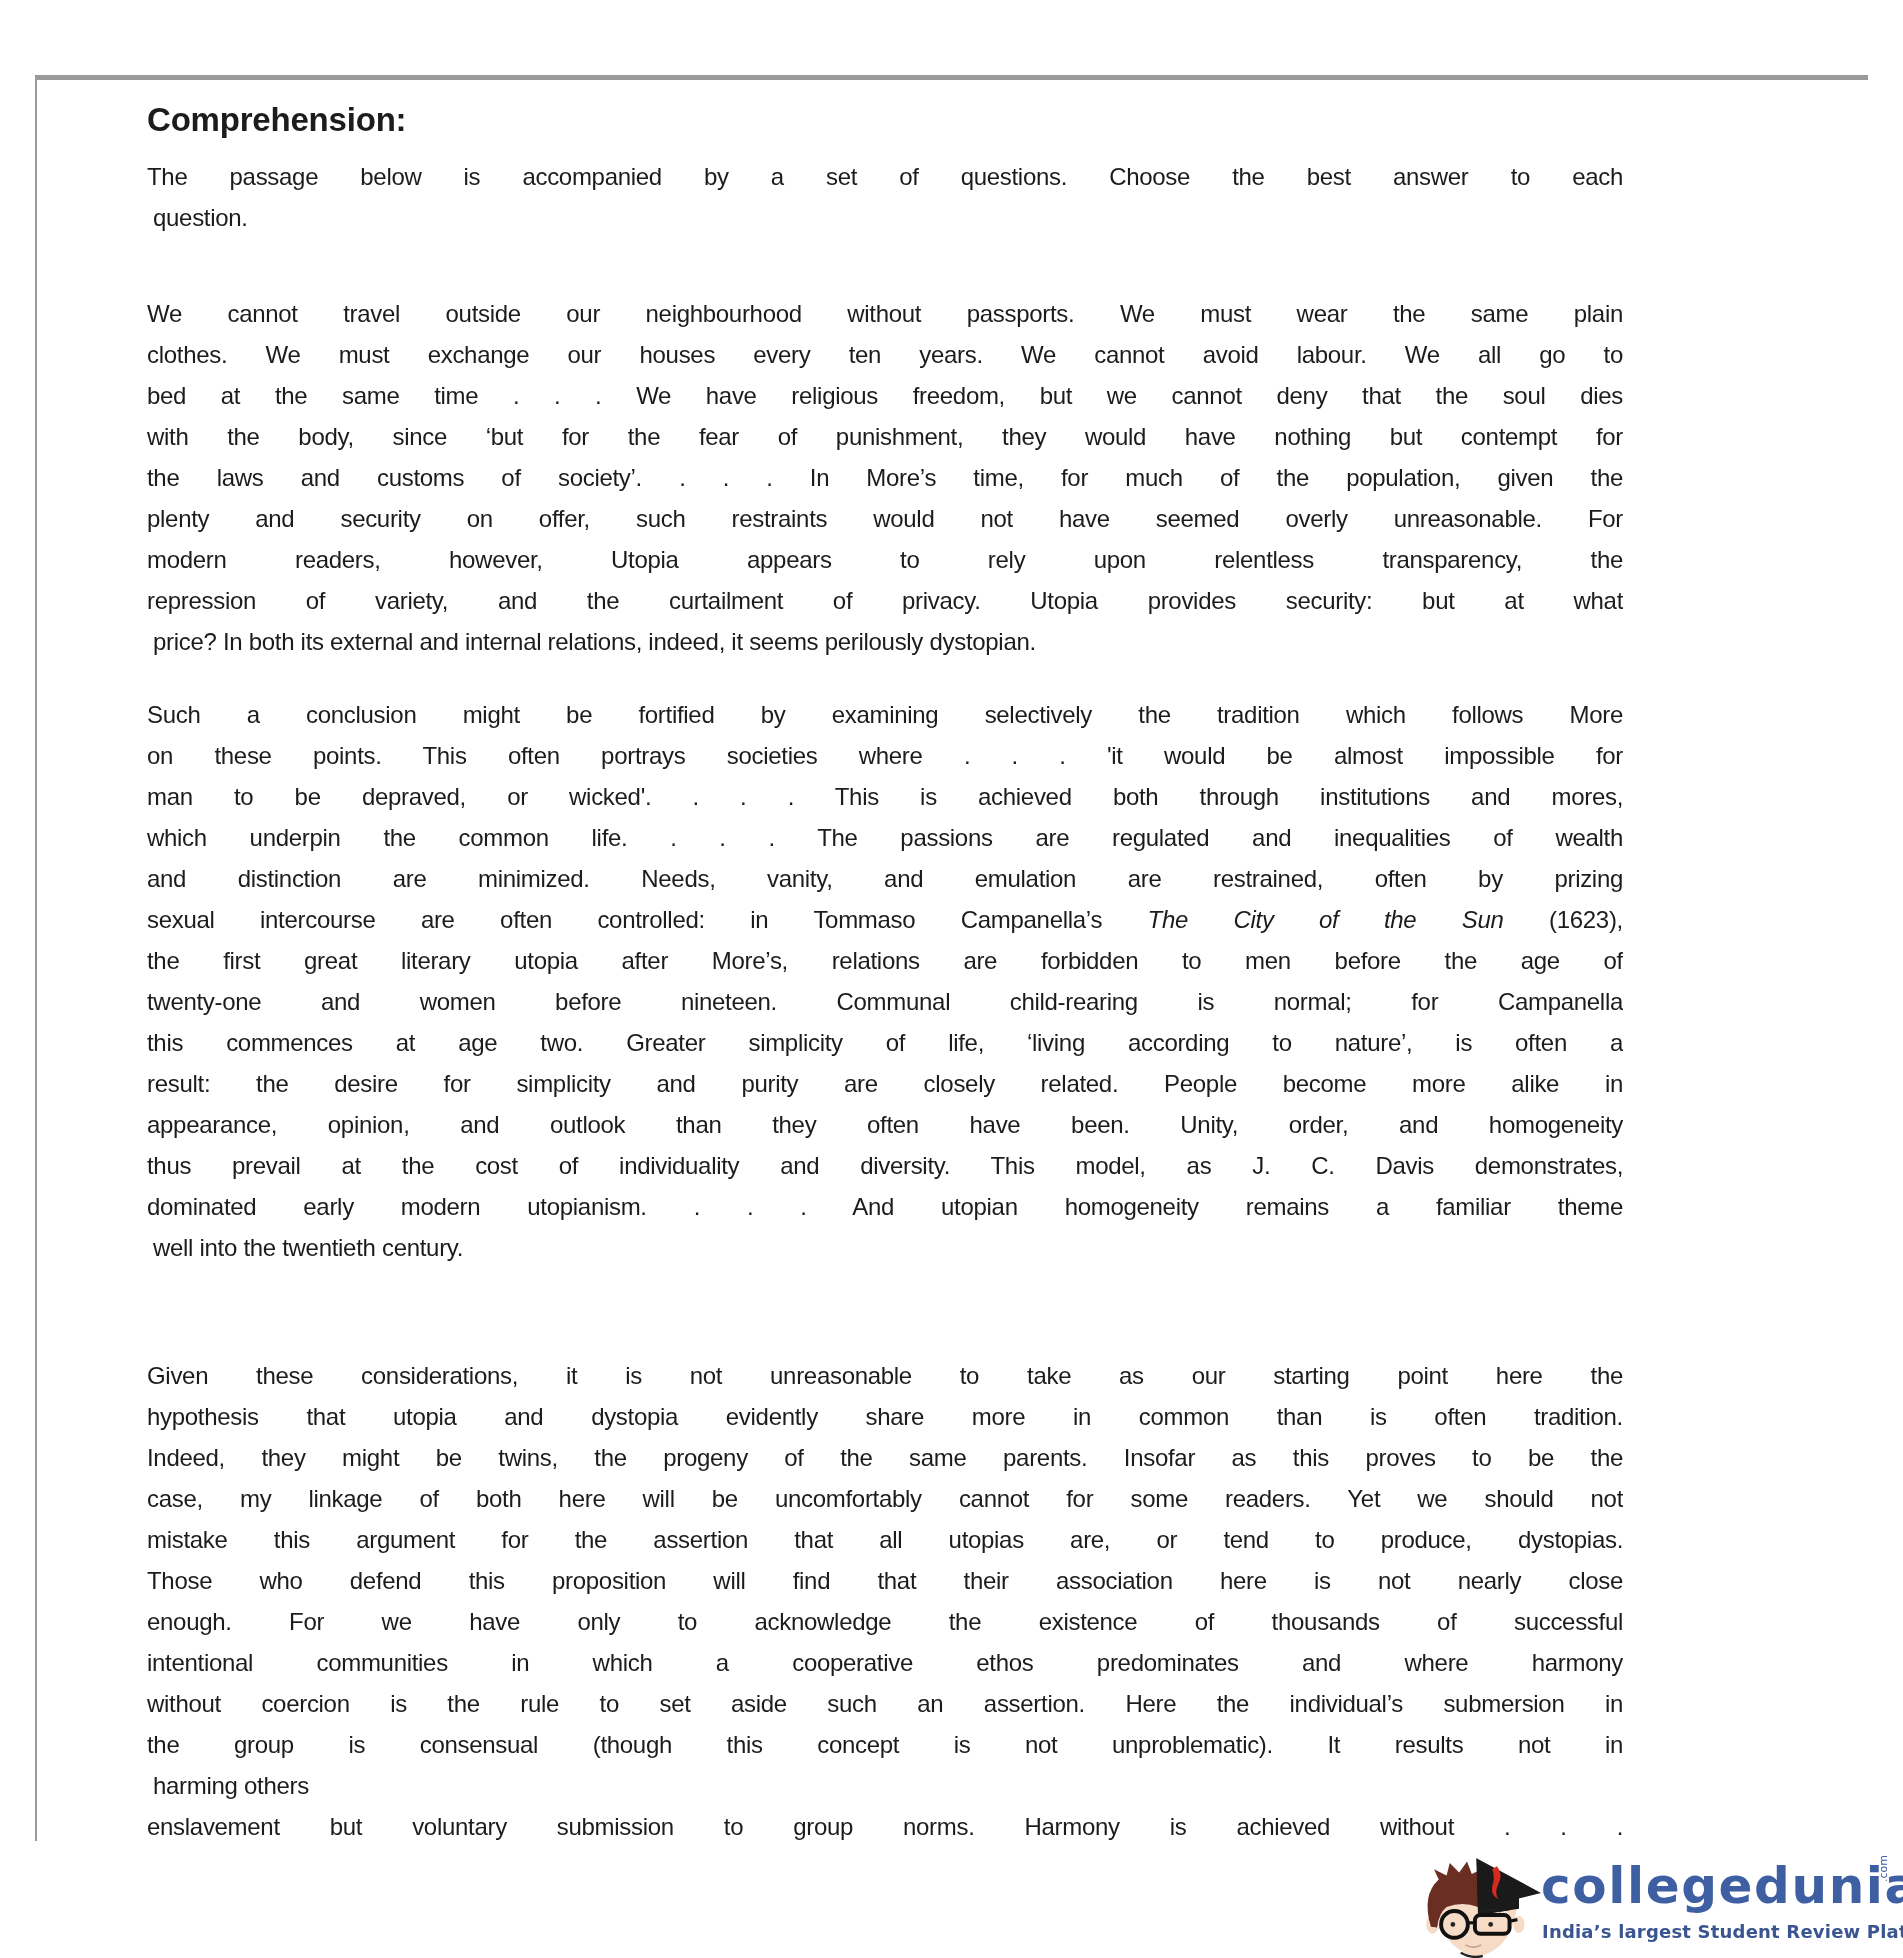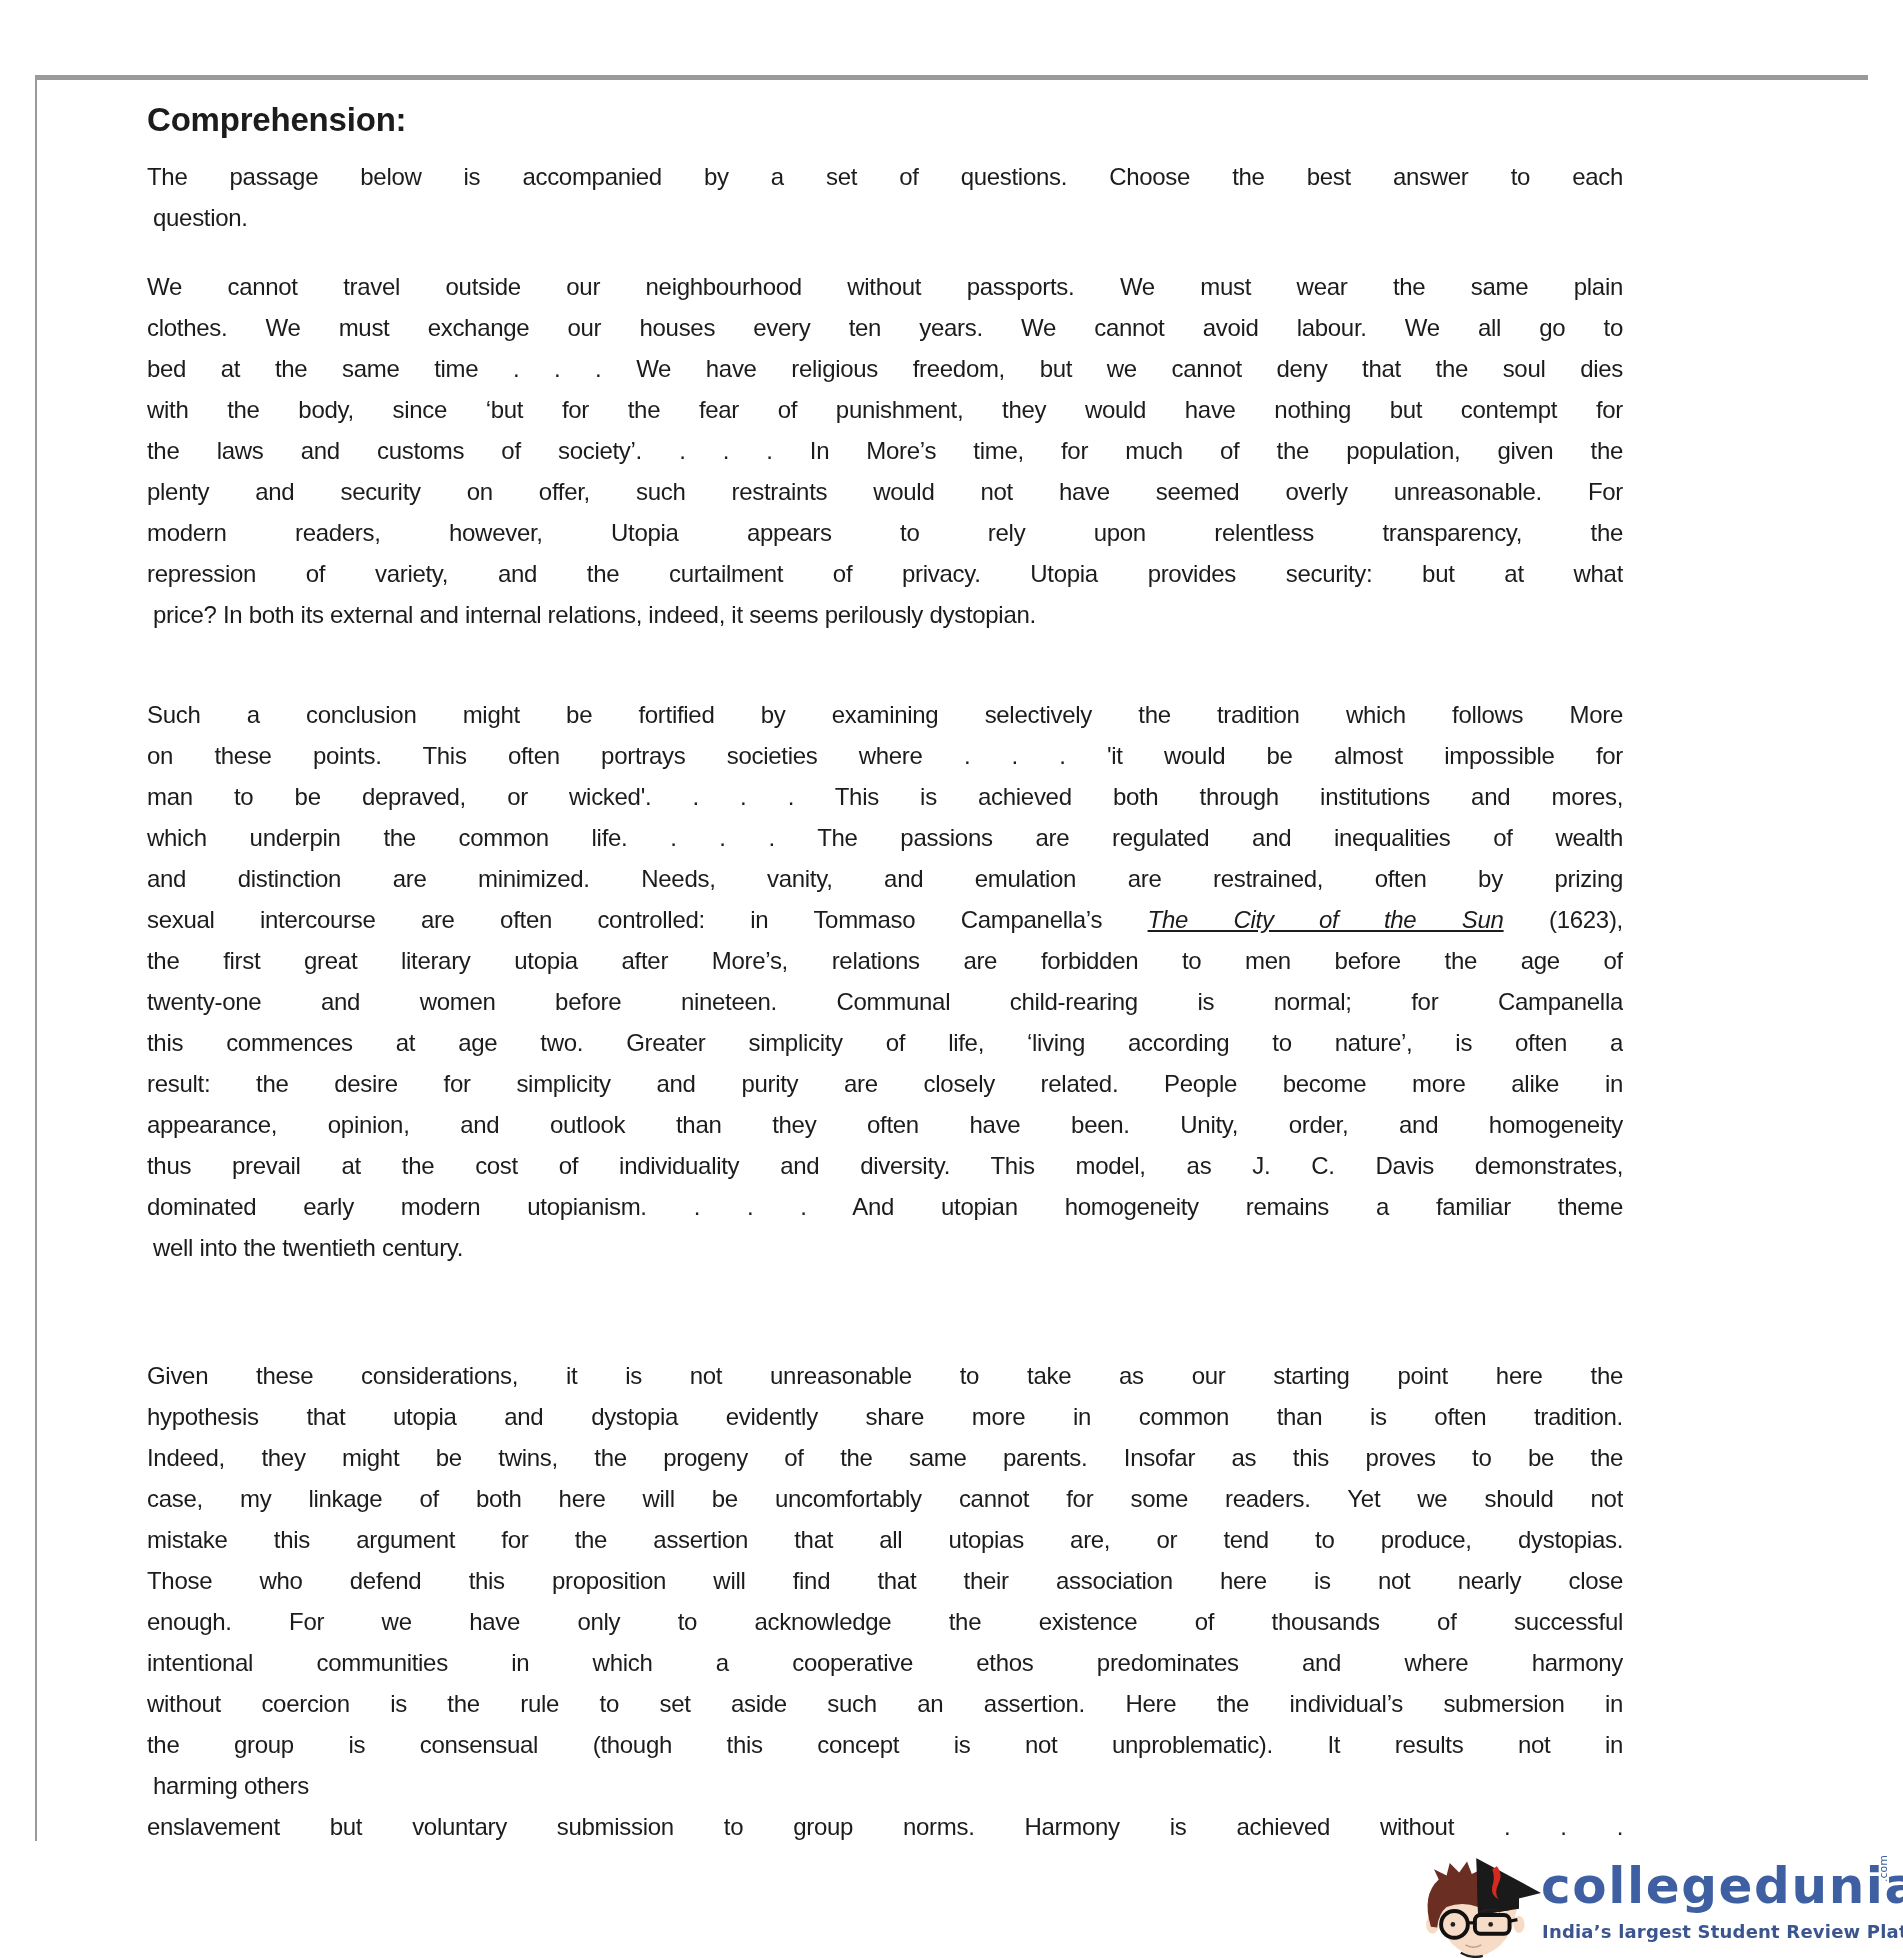--- a/index.html
+++ b/index.html
@@ -63,24 +63,23 @@
     text-align: justify;
     text-align-last: justify;
     letter-spacing: -0.3px;
   }
   .line.last {
     text-align-last: left;
     margin-left: 6px;
   }
   .line i {
     font-style: italic;
-    text-decoration: underline;
   }
   #intro { top: 156px; }
-  #para1 { top: 266px; }
+  #para1 { top: 293px; }
   #para2 { top: 694px; }
   #para3 { top: 1355px; }
 
   
   .logo {
     position: absolute;
     left: 1407px;
     top: 1844px;
     width: 496px;
     height: 115px;

